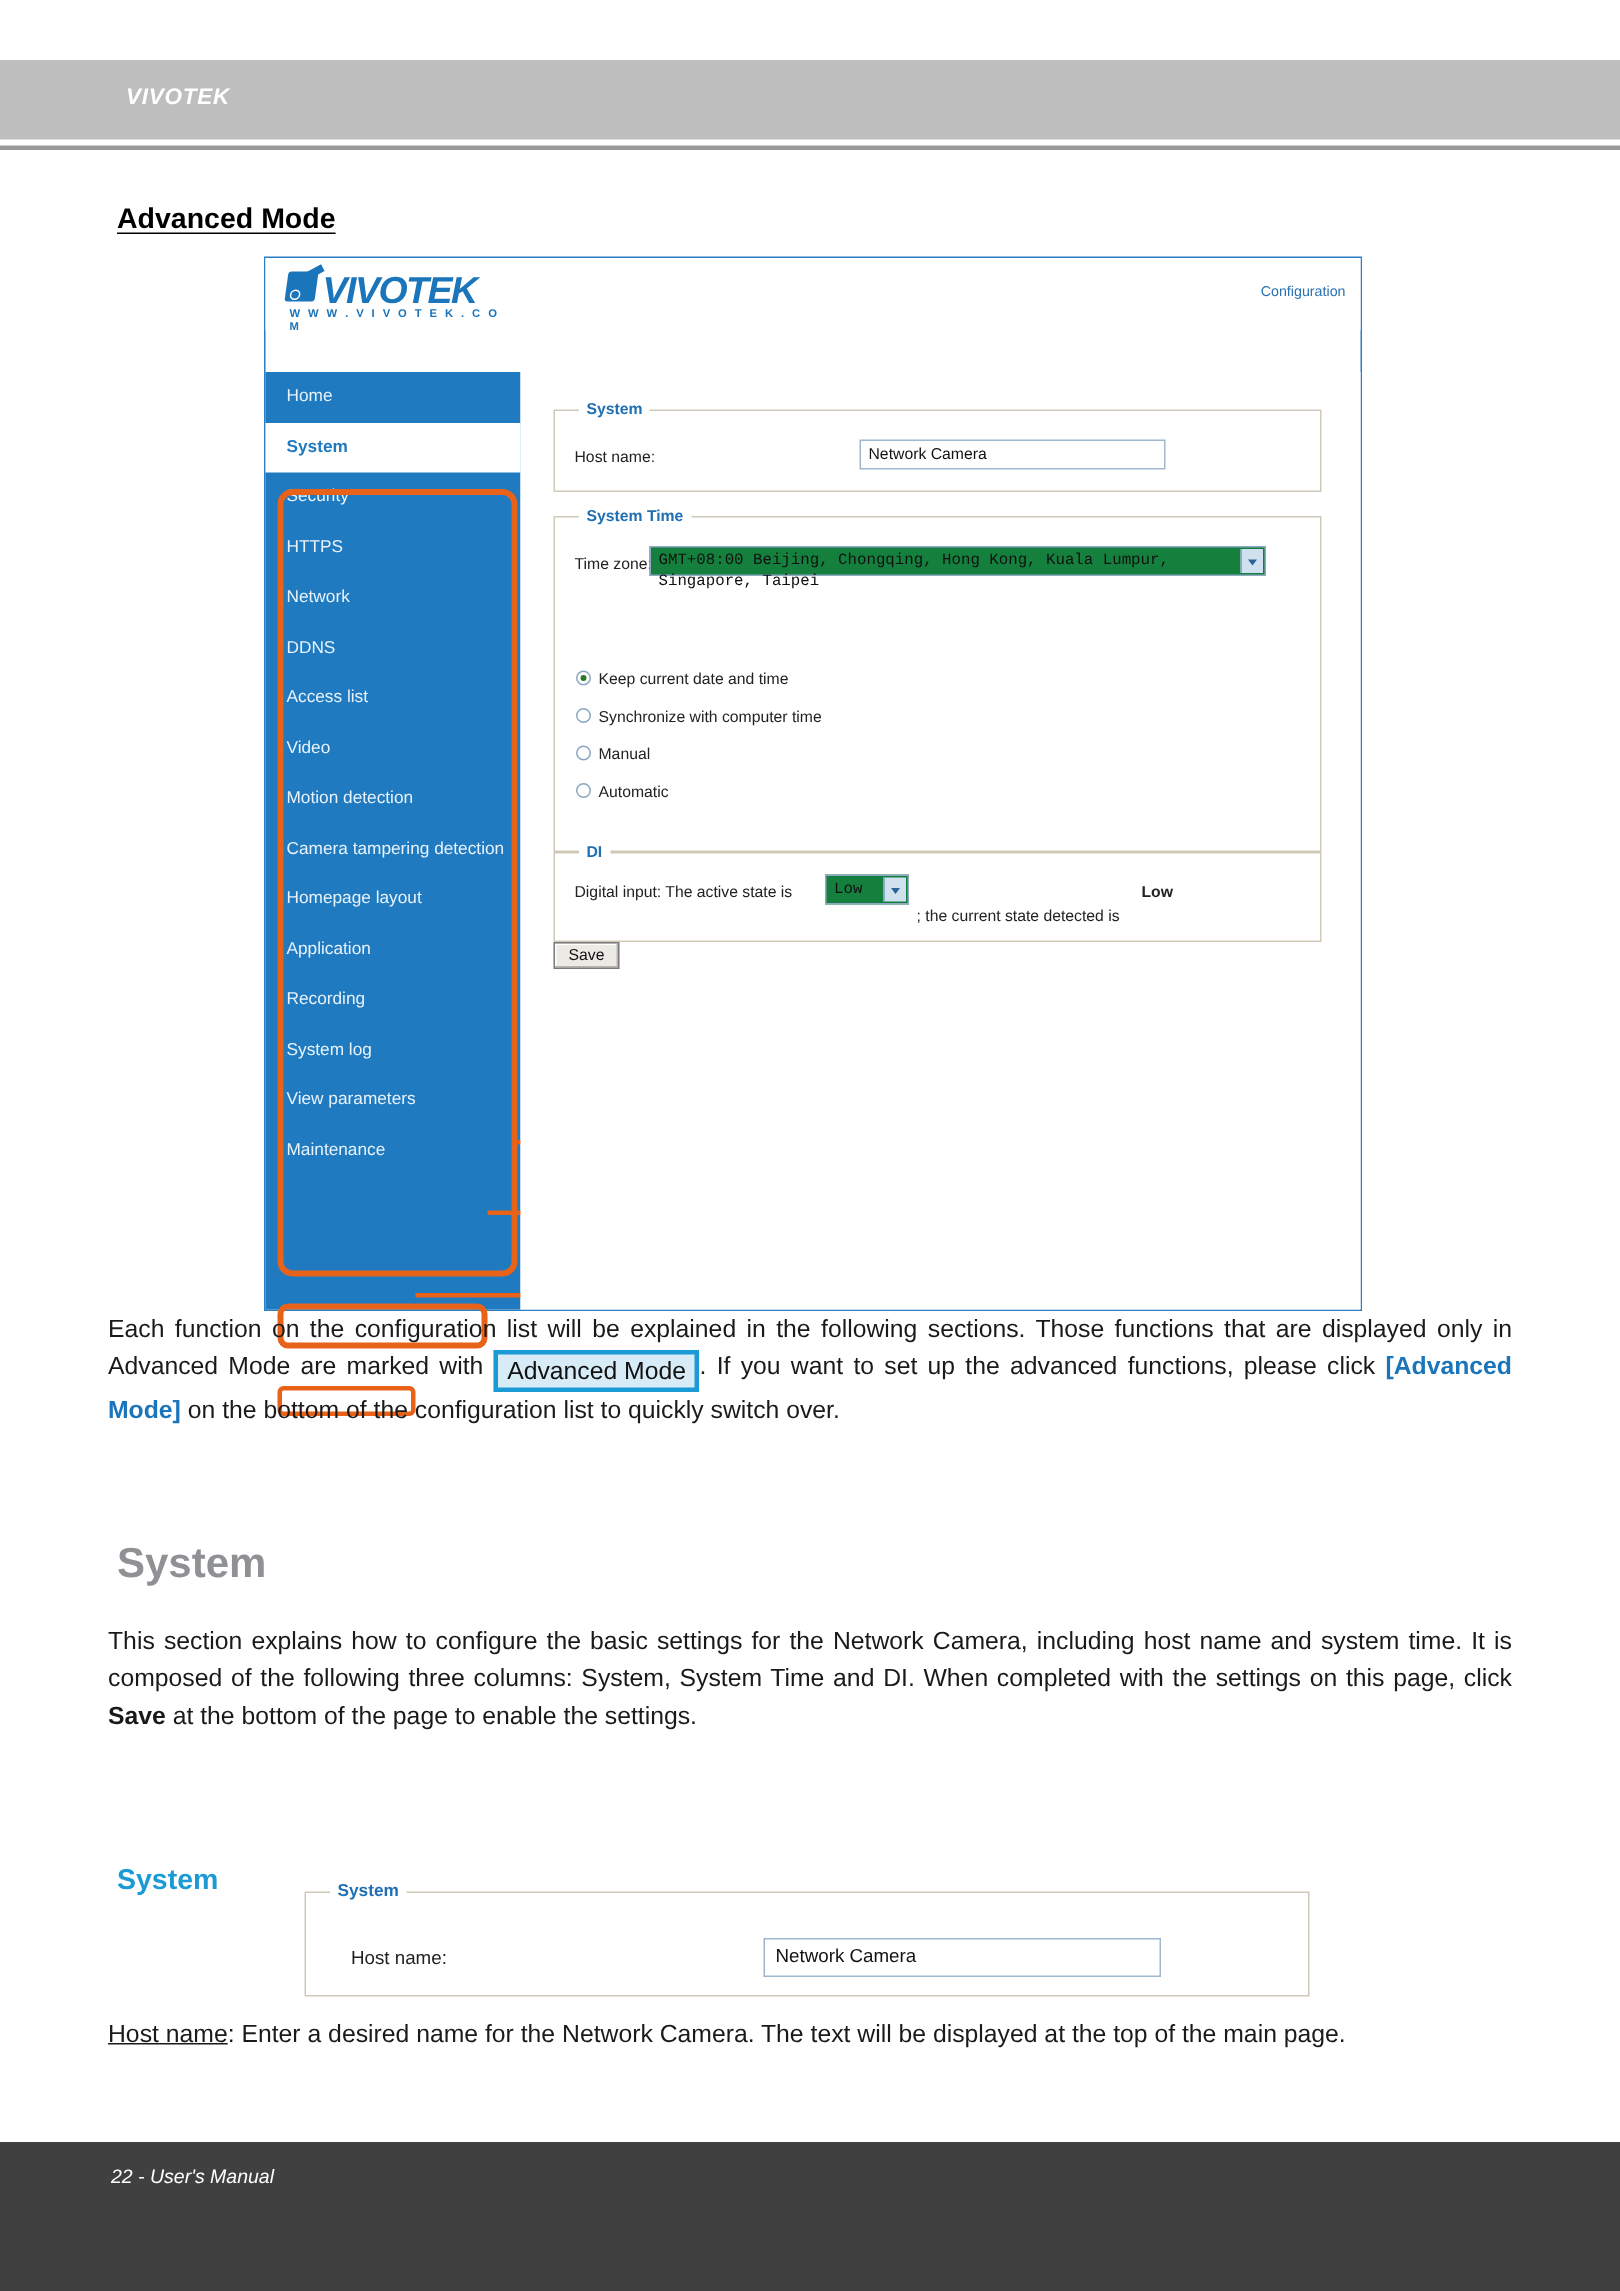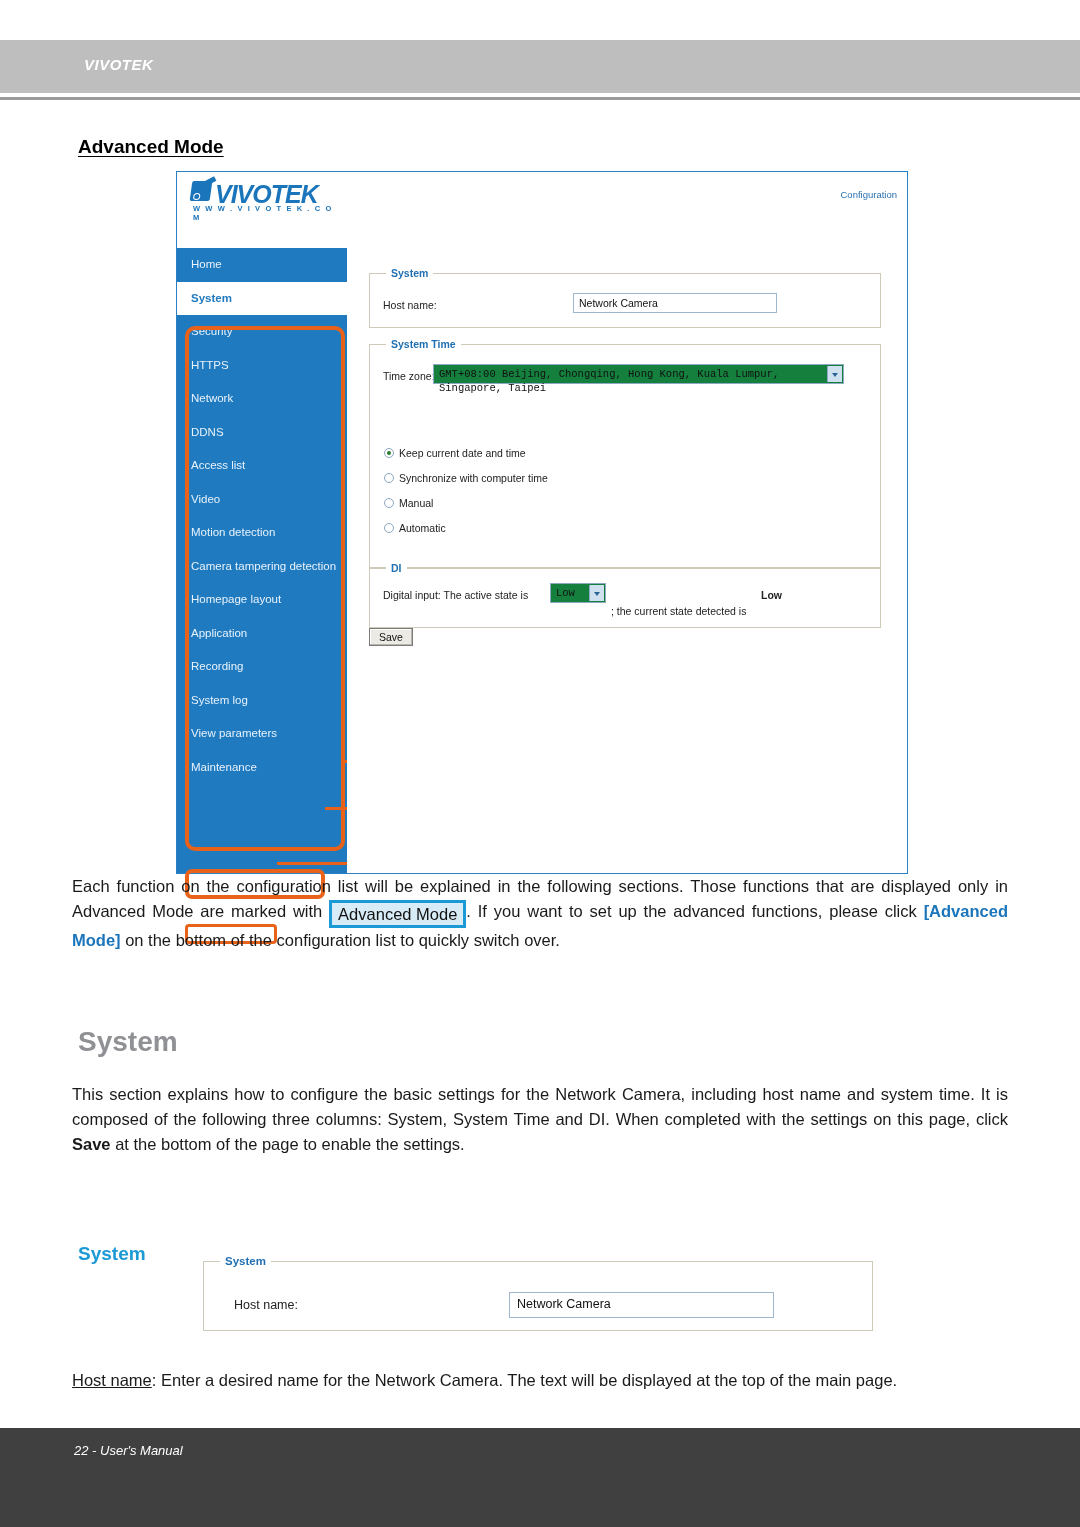--- a/index.html
+++ b/index.html
@@ -344,19 +344,19 @@
 </div>
 
 <div class="h-system-blue">System</div>
 
 <div class="doc-fs">
   <div class="fs-legend">System</div>
   <div class="doc-lbl">Host name:</div>
   <div class="doc-txtbox">Network Camera</div>
 </div>
 
-<div class="para" style="left:72px; top:1344px; width:936px;margin-top:24px;">
+<div class="para" style="left:72px; top:1344px; width:936px;">
   <span class="u-underline">Host name</span><span>: Enter a desired name for the Network Camera. The text will be displayed at the top of the main page.</span>
 </div>
 
 <div class="page-footer">
   <div class="f">22 - User's Manual</div>
 </div>
 
 </body></html>

